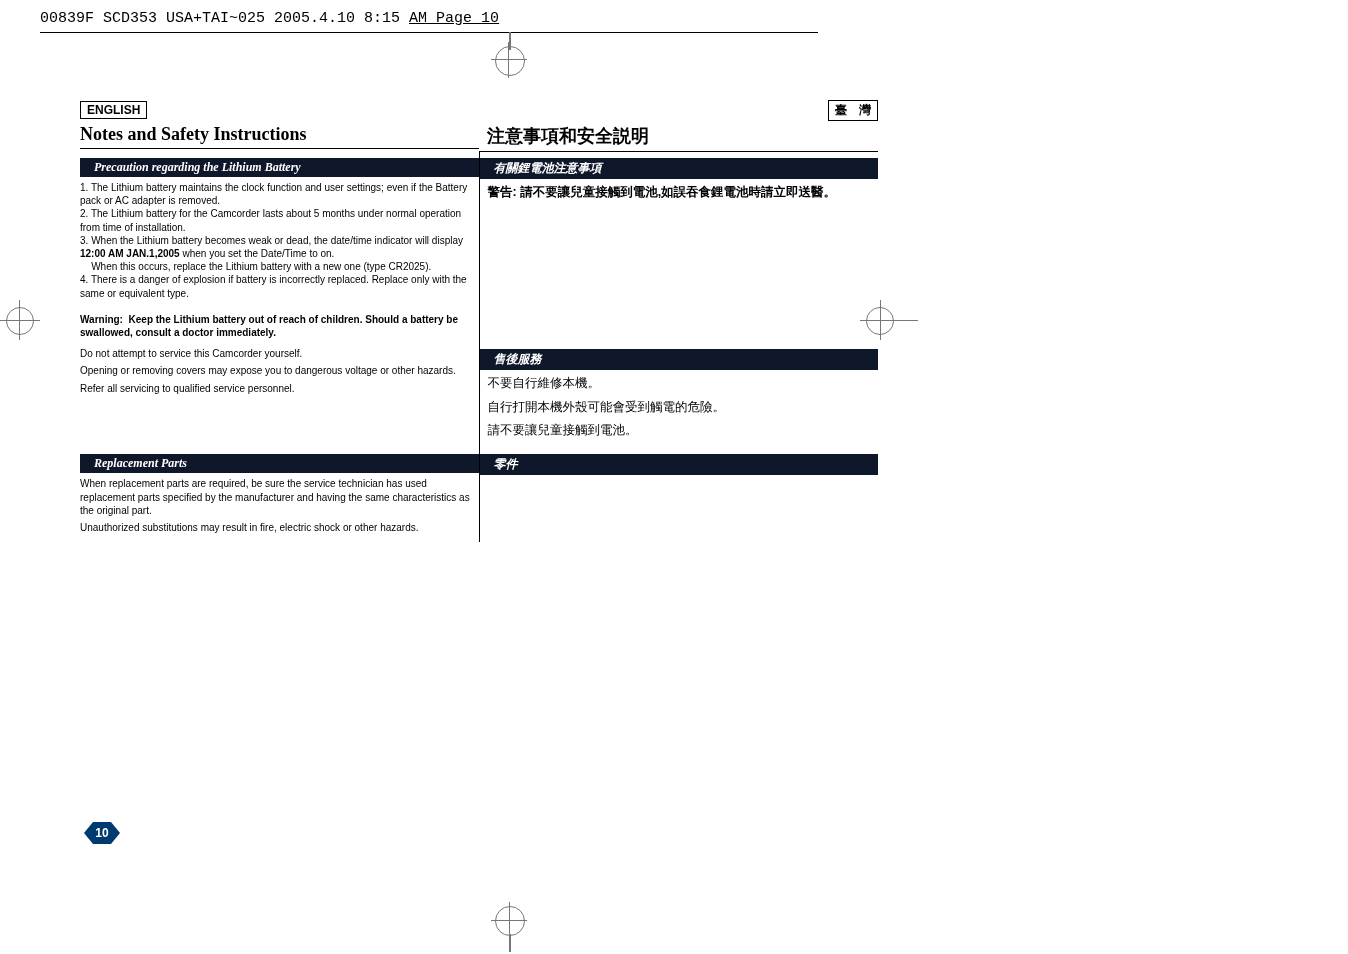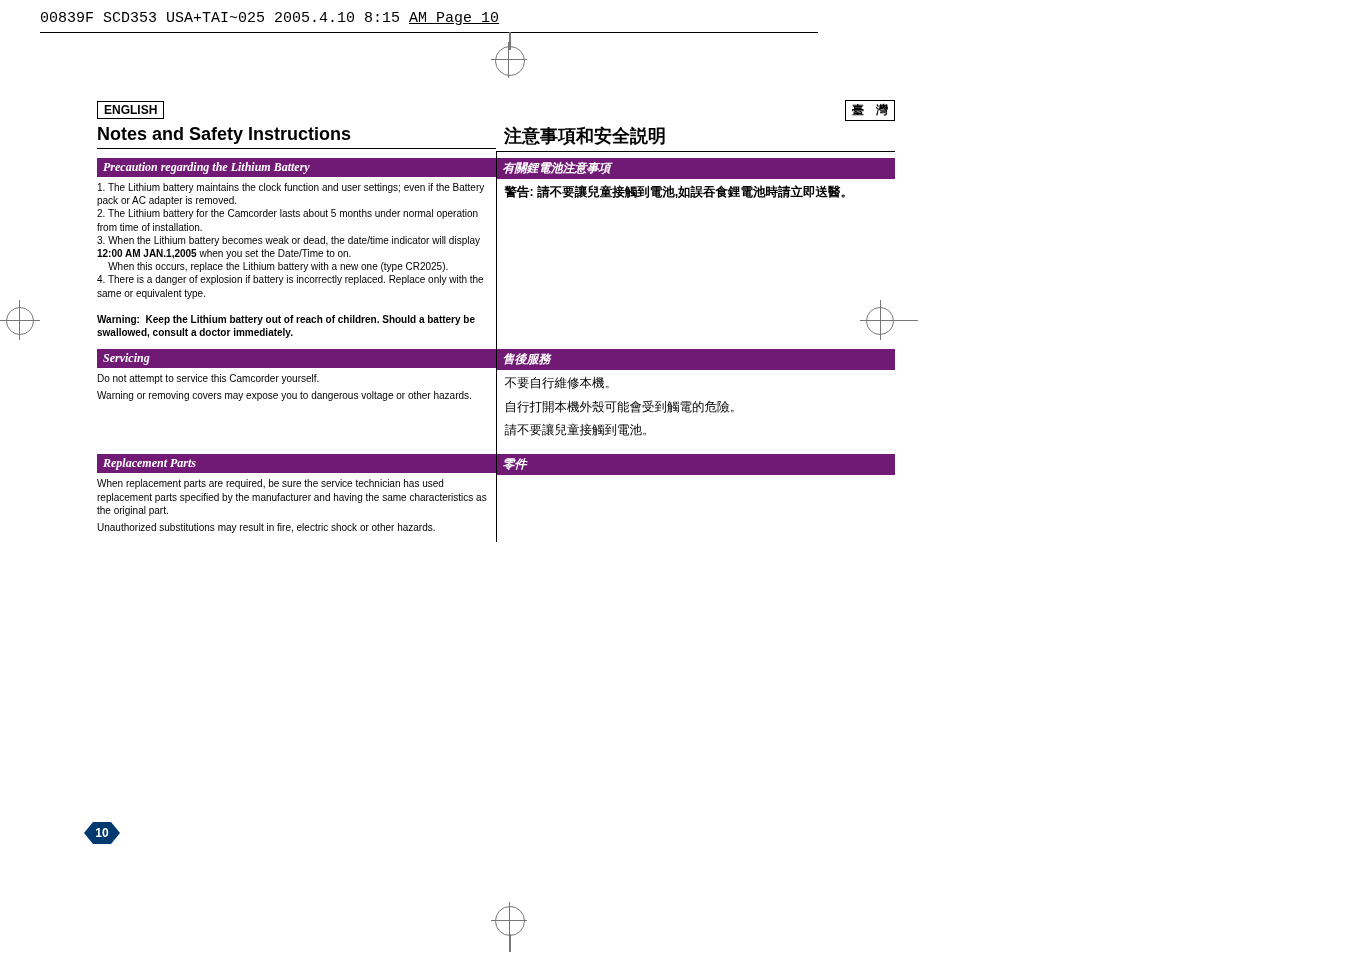--- a/index.html
+++ b/index.html
@@ -53,21 +53,20 @@
   }
   .top-crop-mark .cross-v {
     position: absolute; left: 13px; top: 10px; width: 1px; height: 36px; background: #777;
   }
 
   .content {
     position: absolute;
     left: 80px;
     top: 100px;
     width: 798px;
-    margin-left: 17px;
   }
 
   .two-col {
     display: flex;
     width: 100%;
   }
   .col-left {
     width: 399px;
     border-right: 1px solid #000;
     padding-right: 0px;
@@ -91,26 +90,26 @@
     font-weight: bold;
     margin-top: 3px;
     padding-bottom: 3px;
     border-bottom: 1.5px solid #000;
   }
   .doc-title-right {
     padding-left: 8px;
   }
 
   .section-bar {
-    background: #701a75;
+    background: #0f172a;
     color: #fff;
     font-style: italic;
     font-weight: bold;
     font-size: 12px;
-    padding: 2px 6px;
+    padding: 2px 14px;
     margin-top: 6px;
     font-family: Georgia, "Times New Roman", "Microsoft JhengHei", serif;
   }
   .section-bar-right {
     margin-left: 0;
   }
   .col-right .section-bar { margin-left: 0; }
 
   .body-text {
     font-size: 10px;
@@ -195,21 +194,21 @@
   <div class="two-col">
     <div class="col-left lang-row-left" style="border-right:none;">
       <span class="lang-tag">ENGLISH</span>
     </div>
     <div class="col-right lang-row-right">
       <span class="lang-tag cjk">臺　灣</span>
     </div>
   </div>
 
   <div class="two-col">
-    <div class="col-left" style="border-right:none;">
+    <div class="col-left" style="border-right:none;font-family:Liberation Serif, serif;">
       <div class="doc-title">Notes and Safety Instructions</div>
     </div>
     <div class="col-right">
       <div class="doc-title doc-title-right cjk">注意事項和安全説明</div>
     </div>
   </div>
 
   <div class="two-col">
     <div class="col-left">
       <div class="section-bar">Precaution regarding the Lithium Battery</div>
@@ -230,24 +229,24 @@
       <div class="section-bar section-bar-right cjk">有關鋰電池注意事項</div>
       <div class="body-text-right cjk">
         <div class="warn-bold">警告: 請不要讓兒童接觸到電池,如誤吞食鋰電池時請立即送醫。</div>
         <div class="spacer"></div>
       </div>
     </div>
   </div>
 
   <div class="two-col">
     <div class="col-left">
-      <div class="section-bar">Servicing</div>
       <div class="body-text">
         <p>Do not attempt to service this Camcorder yourself.</p>
-        <p>Warning or removing covers may expose you to dangerous voltage or other hazards.</p>
+        <p>Opening or removing covers may expose you to dangerous voltage or other hazards.</p>
+        <p>Refer all servicing to qualified service personnel.</p>
       </div>
     </div>
     <div class="col-right">
       <div class="section-bar cjk">售後服務</div>
       <div class="body-text-right cjk">
         <p>不要自行維修本機。</p>
         <p>自行打開本機外殼可能會受到觸電的危險。</p>
         <p>請不要讓兒童接觸到電池。</p>
       </div>
     </div>

